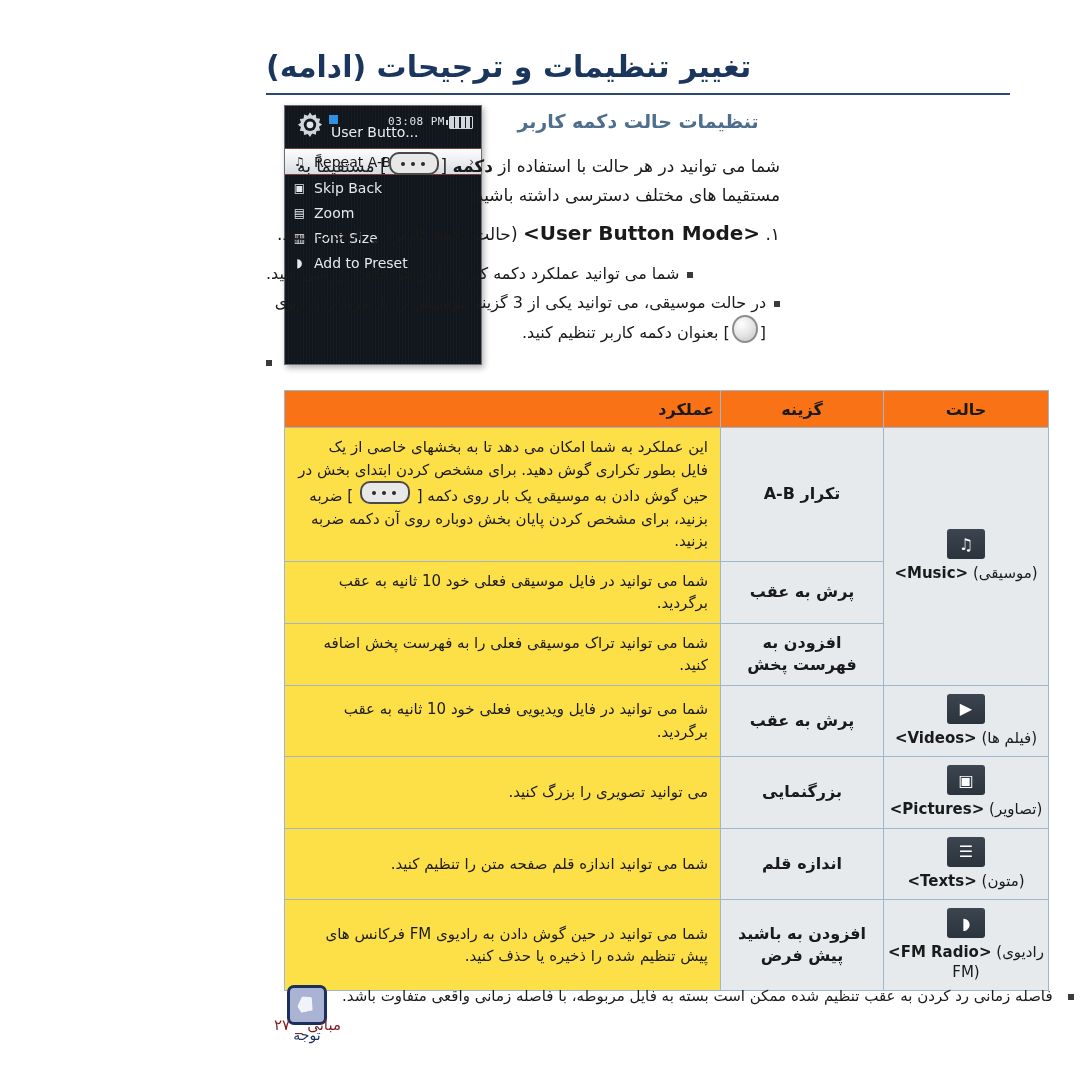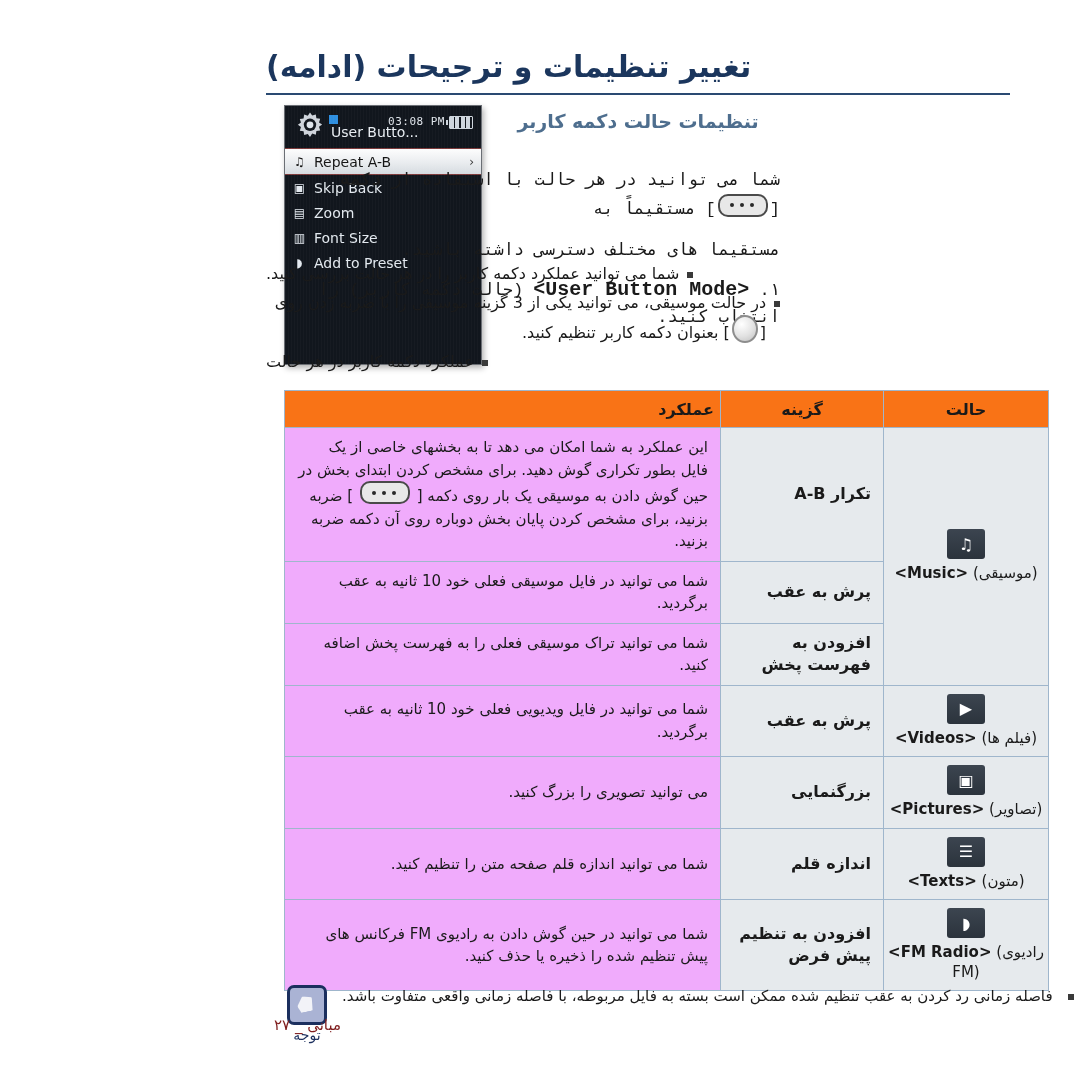--- a/index.html
+++ b/index.html
@@ -91,21 +91,21 @@
     font-size:12px;line-height:1;flex:0 0 auto;
   }
   .dev-item .lbl{flex:1 1 auto;white-space:nowrap;}
   .dev-item .arr{font-size:12px;opacity:.85;}
 
   
   .intro{
     position:absolute;right:300px;left:70px;top:152px;
     direction:rtl;text-align:right;
   }
-  .intro p{margin:16px 0 3px 0;font-size:17px;line-height:1.5;color:#1a1a1a;font-family:Liberation Mono, monospace;}
+  .intro p{margin:0 0 3px 0;font-size:17px;line-height:1.5;color:#1a1a1a;}
   .intro .step{
     font-size:17px;line-height:1.55;margin-top:10px;
   }
   .b{font-weight:bold;}
   .ltr{direction:ltr;unicode-bidi:isolate;display:inline-block;}
   .en{direction:ltr;unicode-bidi:isolate;display:inline-block;font-weight:bold;font-size:20px;}
 
   
   .key-dots{
     display:inline-block;vertical-align:-3px;
@@ -149,23 +149,23 @@
     border:1px solid #9fb6cc;
     vertical-align:middle;
   }
   table.spec thead th{
     background:#f97316;
     font-size:16px;font-weight:bold;color:#1a1a1a;
     height:32px;padding:2px 6px;
   }
   th.c-mode,td.c-mode{width:152px;text-align:center;background:#e6eaed;}
   th.c-opt,td.c-opt{width:150px;text-align:center;background:#e6eaed;}
-  th.c-fn,td.c-fn{width:auto;text-align:right;background:#f0abfc;}
+  th.c-fn,td.c-fn{width:auto;text-align:right;background:#fde047;}
   td.c-fn{padding:8px 12px;font-size:15px;line-height:1.5;}
-  td.c-opt{font-size:16px;font-weight:bold;padding:6px 12px;line-height:1.35;text-align:right;}
+  td.c-opt{font-size:16px;font-weight:bold;padding:6px 12px;line-height:1.35;}
   td.c-mode{padding:8px 4px;}
 
   .modecell{display:flex;flex-direction:column;align-items:center;gap:5px;}
   .modeicon{
     width:38px;height:30px;border-radius:3px;
     background:linear-gradient(180deg,#3c4550 0%,#2b333c 100%);
     display:flex;align-items:center;justify-content:center;
     color:#ffffff;
   }
   .modelabel{font-size:15px;font-weight:bold;direction:ltr;text-align:center;line-height:1.3;}
@@ -279,21 +279,20 @@
       <div class="bul">
         <span class="sq"></span>
         <span class="tx">شما می توانید عملکرد دکمه کاربر را در هر حالت بررسی کنید.</span>
       </div>
       <div class="bul">
         <span class="sq"></span>
         <span class="tx">در حالت موسیقی، می توانید یکی از 3 گزینه موسیقی را با ضربه زدن روی <span class="ltr">[<span class="key-oval"></span>]</span> بعنوان دکمه کاربر تنظیم کنید.</span>
       </div>
       <div class="bul">
         <span class="sq"></span>
-        <span class="tx">عملکرد دکمه کاربر در هر حالت</span>
       </div>
     </div>
 
   <table class="spec">
     <thead>
       <tr>
         <th class="c-mode">حالت</th>
         <th class="c-opt">گزینه</th>
         <th class="c-fn">عملکرد</th>
       </tr>
@@ -347,21 +346,21 @@
           <td class="c-opt">اندازه قلم</td>
           <td class="c-fn">شما می توانید اندازه قلم صفحه متن را تنظیم کنید.</td>
         </tr>
         <tr>
           <td class="c-mode">
             <div class="modecell">
               <div class="modeicon">◗</div>
               <div class="modelabel">&lt;FM Radio&gt;<span class="fa"> (رادیوی FM)</span></div>
             </div>
           </td>
-          <td class="c-opt">افزودن به تنظیم پیش فرض</td>
+          <td class="c-opt">افزودن به باشید پیش فرض</td>
           <td class="c-fn">شما می توانید در حین گوش دادن به رادیوی FM فرکانس های پیش تنظیم شده را ذخیره یا حذف کنید.</td>
         </tr>
       </tbody>
   </table>
 
   <div class="notebox">
     <div class="note-badge">
       <div class="note-icon"></div>
       <div class="note-label">توجه</div>
     </div>

